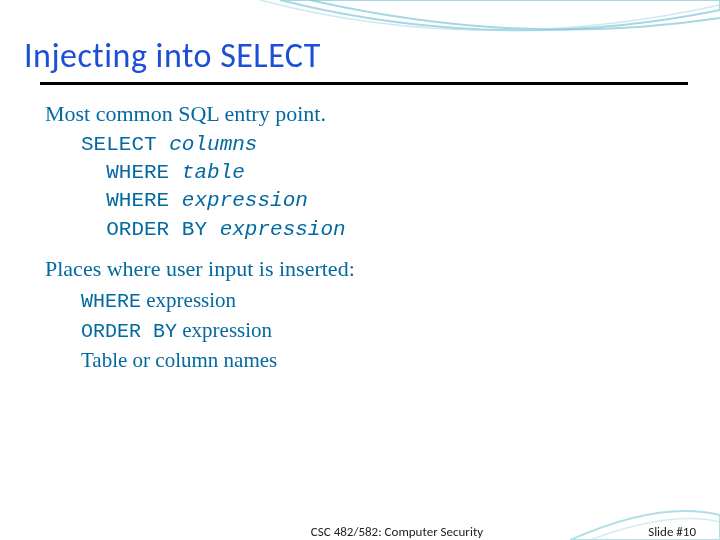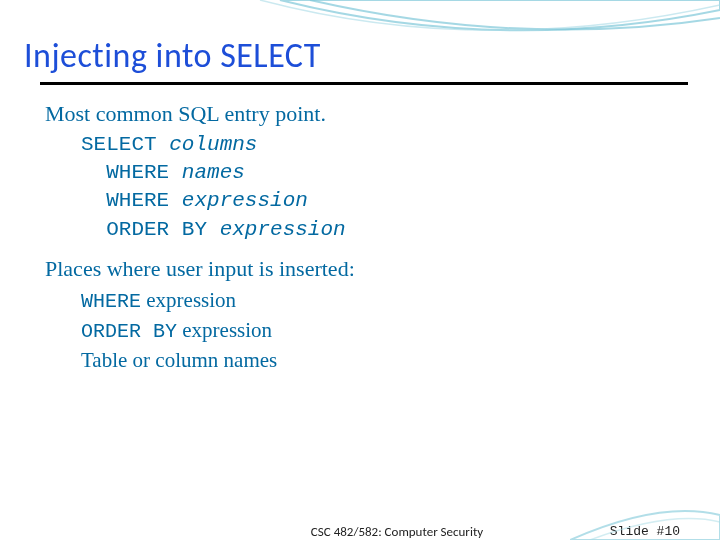--- a/index.html
+++ b/index.html
@@ -69,22 +69,21 @@
     color: #222;
   }
   .footer-center {
     position: absolute;
     left: 50%;
     transform: translateX(-50%);
     margin-left: 37px;
   }
   .footer-right {
     position: absolute;
-    right: 40px;
-    font-family: Liberation Mono, monospace;
+    right: 24px;
   }
   .deco-bottom {
     position: absolute;
     right: 0;
     bottom: 0;
     width: 150px;
     height: 80px;
     pointer-events: none;
   }
 </style>
@@ -97,21 +96,21 @@
   <path d="M 260 0 Q 480 58 720 5" fill="none" stroke="#a8dbe6" stroke-width="1.5" opacity="0.6"></path>
 </svg>
 
 <h1 class="title">Injecting into SELECT</h1>
 <div class="rule"></div>
 
 <div class="content">
   <div class="heading">Most common SQL entry point.</div>
   <div class="code-block">
     <div class="line"><span class="kw">SELECT </span><span class="it">columns</span></div>
-    <div class="line"><span class="kw">  WHERE </span><span class="it">names</span></div>
+    <div class="line"><span class="kw">  WHERE </span><span class="it">table</span></div>
     <div class="line"><span class="kw">  WHERE </span><span class="it">expression</span></div>
     <div class="line"><span class="kw">  ORDER BY </span><span class="it">expression</span></div>
   </div>
 
   <div class="heading">Places where user input is inserted:</div>
   <div class="sub-block">
     <div><span class="mono">WHERE</span><span> expression</span></div>
     <div><span class="mono">ORDER BY</span><span> expression</span></div>
     <div>Table or column names</div>
   </div>

